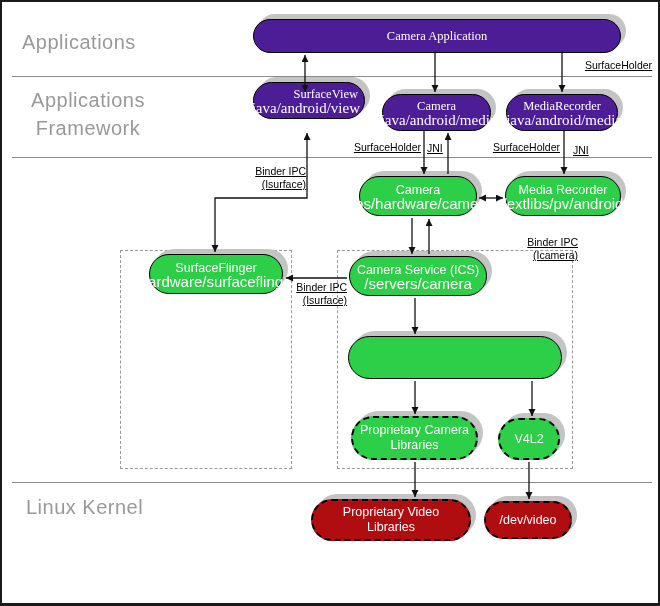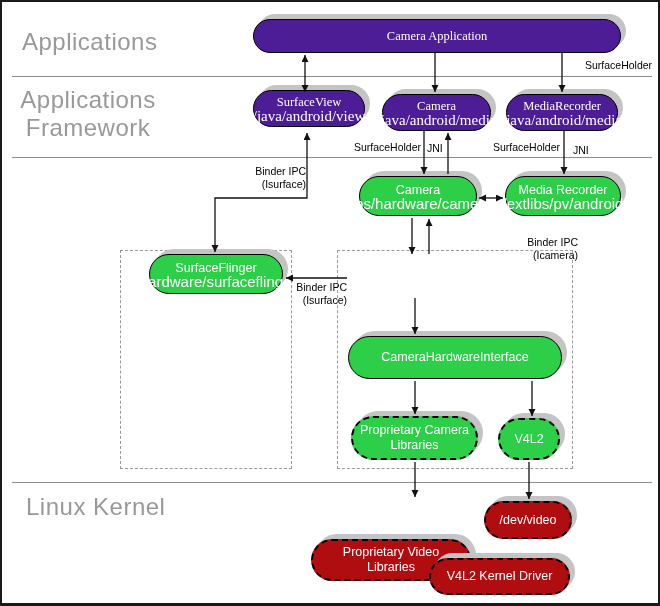--- a/index.html
+++ b/index.html
@@ -9,21 +9,21 @@
     box-sizing:border-box;
     border:2px solid #1a1a1a;
     border-bottom-width:3px;
     background:#fff;
     font-family:"Liberation Sans", sans-serif;
     overflow:hidden;
   }
   .layer-label{
     position:absolute;
     color:#999;
-    font-size:24px;
+    font-size:20px;
     line-height:28px;
     text-align:center;
     letter-spacing:0.5px;
   }
   .layer-label span{display:block;}
   .sep{
     position:absolute;
     left:10px;width:640px;height:1px;
     background:#8c8c8c;
   }
@@ -50,20 +50,21 @@
   .node.dashed{border:2px dashed #000;}
   .node-title{font-size:12.5px;line-height:15px;padding:0 6px;}
   .node-path{font-size:15px;line-height:12px;padding:0 4px;}
   .edge-label{
     position:absolute;
     color:#000;
     font-size:10.5px;
     line-height:13px;
     white-space:nowrap;
     z-index:4;
+    text-decoration:underline;
   }
   .edge-label.center{text-align:right;white-space:normal;}
   .edge-label.right{text-align:right;}
   .edge-label span{display:block;}
   svg.arrows{
     position:absolute;left:0;top:0;z-index:3;
     pointer-events:none;
   }
   svg.arrows line, svg.arrows polyline{
     stroke:#111;stroke-width:1.3;fill:none;
@@ -89,21 +90,21 @@
   <div class="sep" style="top:155px;"></div>
   <div class="sep" style="top:480px;"></div>
 
   <div class="dashed-group" style="left:118px;top:248px;width:170px;height:217px;"></div>
   <div class="dashed-group" style="left:335px;top:248px;width:234px;height:217px;"></div>
 
   <div class="node blue" style="left:251px;top:17px;width:368px;height:34px;">
     <div class="node-title">Camera Application</div>
   </div>
 
-  <div class="node blue" style="left:251px;top:88px;width:112px;height:37px;">
+  <div class="node blue" style="left:251px;top:80px;width:112px;height:37px;align-items:flex-end;">
     <div class="node-title">SurfaceView</div>
     <div class="node-path">/java/android/view</div>
   </div>
   <div class="node blue" style="left:380px;top:92px;width:109px;height:37px;">
     <div class="node-title">Camera</div>
     <div class="node-path">/java/android/media</div>
   </div>
   <div class="node blue" style="left:504px;top:92px;width:112px;height:37px;">
     <div class="node-title">MediaRecorder</div>
     <div class="node-path">/java/android/media</div>
@@ -114,38 +115,38 @@
     <div class="node-path">/libs/hardware/camera</div>
   </div>
   <div class="node green" style="left:503px;top:174px;width:116px;height:40px;align-items:center;">
     <div class="node-title">Media Recorder</div>
     <div class="node-path">/extlibs/pv/android</div>
   </div>
   <div class="node green" style="left:147px;top:252px;width:134px;height:40px;">
     <div class="node-title">SurfaceFlinger</div>
     <div class="node-path">/hardware/surfaceflinger</div>
   </div>
+  <div class="node green" style="left:347px;top:254px;width:138px;height:40px;">
+    <div class="node-title">Camera Service (ICS)</div>
+    <div class="node-path">/servers/camera</div>
+  </div>
   <div class="node green" style="left:346px;top:334px;width:214px;height:43px;">
-    <div class="node-title">CameraHardwareInterface</div>
   </div>
   <div class="node green dashed" style="left:349px;top:414px;width:127px;height:44px;">
     <div class="node-title">Proprietary Camera Libraries</div>
   </div>
   <div class="node green dashed" style="left:496px;top:416px;width:62px;height:42px;">
     <div class="node-title">V4L2</div>
   </div>
 
-  <div class="node red dashed" style="left:309px;top:497px;width:160px;height:42px;margin-top:40px;">
+  <div class="node red dashed" style="left:309px;top:497px;width:160px;height:42px;">
     <div class="node-title" style="padding:0 24px;">Proprietary Video Libraries</div>
   </div>
   <div class="node red dashed" style="left:482px;top:499px;width:88px;height:38px;">
     <div class="node-title">/dev/video</div>
-  </div>
-  <div class="node red dashed" style="left:427px;top:556px;width:141px;height:37px;">
-    <div class="node-title">V4L2 Kernel Driver</div>
   </div>
 
   <div class="edge-label" style="left:583px;top:57px;">SurfaceHolder</div>
   <div class="edge-label right" style="left:345px;top:139px;width:74px;">SurfaceHolder</div>
   <div class="edge-label" style="left:425px;top:140px;">JNI</div>
   <div class="edge-label right" style="left:483px;top:139px;width:75px;">SurfaceHolder</div>
   <div class="edge-label" style="left:571px;top:142px;">JNI</div>
 
   <div class="edge-label center" style="left:212px;top:163px;width:92px;">
     <span>Binder IPC</span>

